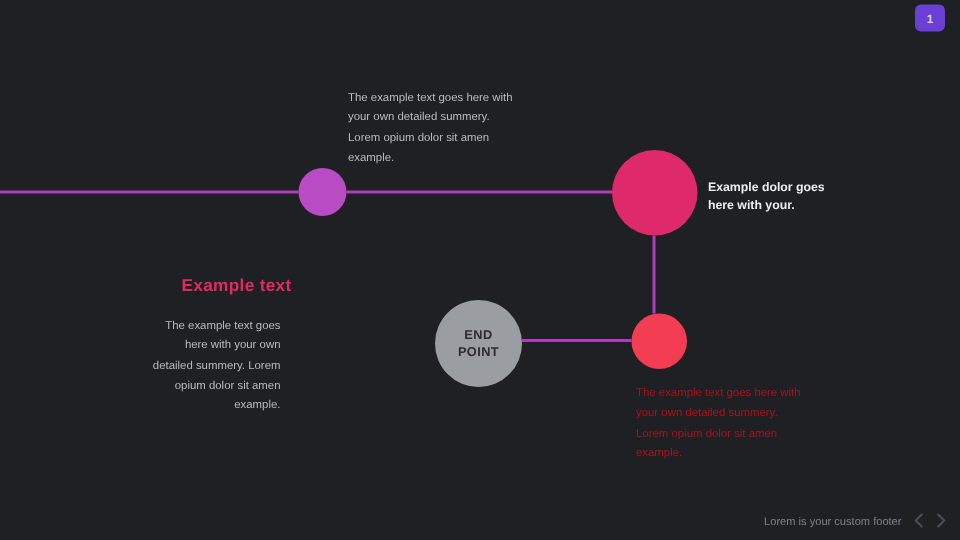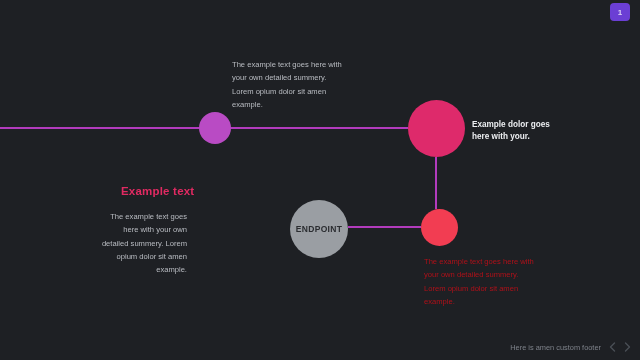--- a/index.html
+++ b/index.html
@@ -85,21 +85,21 @@
     background: #f23d52;
   }
 
   .node-end {
     left: 290px;
     top: 200px;
     width: 58px;
     height: 58px;
     background: #9a9ea3;
     display: flex;
-    flex-direction: row;
+    flex-direction: column;
     align-items: center;
     justify-content: center;
     line-height: 1.25;
     font-size: 8.5px;
     font-weight: bold;
     color: #2b2d31;
     letter-spacing: .3px;
   }
 
   
@@ -222,21 +222,21 @@
 
   <div class="label-right">Example dolor goes here with your.</div>
 
   <div class="heading-pink">Example text</div>
 
   <div class="para para-left">The example text goes here with your own detailed summery. Lorem opium dolor sit amen example.</div>
 
   <div class="para para-red">The example text goes here with your own detailed summery. Lorem opium dolor sit amen example.</div>
 
   <div class="footer">
-    <span class="footer-text">Here is amen custom footer</span>
+    <span class="footer-text">Lorem is your custom footer</span>
     <span class="nav-arrows">
       <span class="nav-arrow">
         <svg width="7" height="10" viewBox="0 0 7 10" fill="none">
           <path d="M5.5 1 L1.5 5 L5.5 9" stroke="currentColor" stroke-width="1.4" stroke-linecap="round" stroke-linejoin="round"></path>
         </svg>
       </span>
       <span class="nav-arrow">
         <svg width="7" height="10" viewBox="0 0 7 10" fill="none">
           <path d="M1.5 1 L5.5 5 L1.5 9" stroke="currentColor" stroke-width="1.4" stroke-linecap="round" stroke-linejoin="round"></path>
         </svg>

